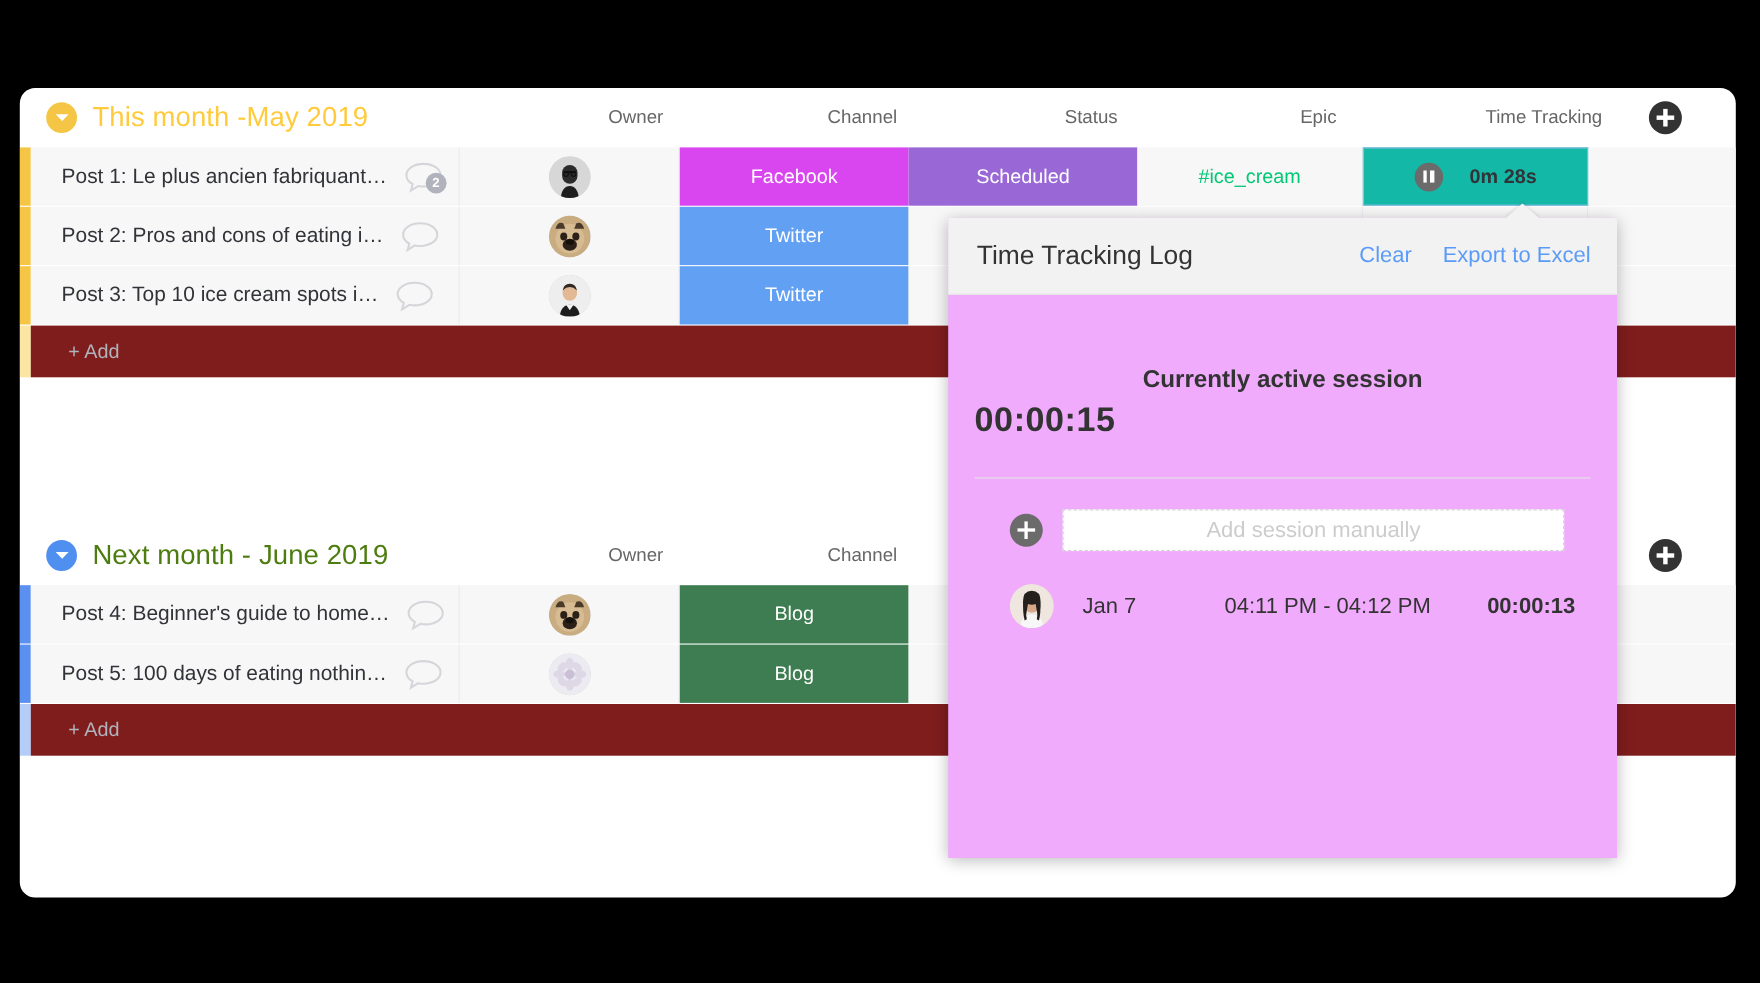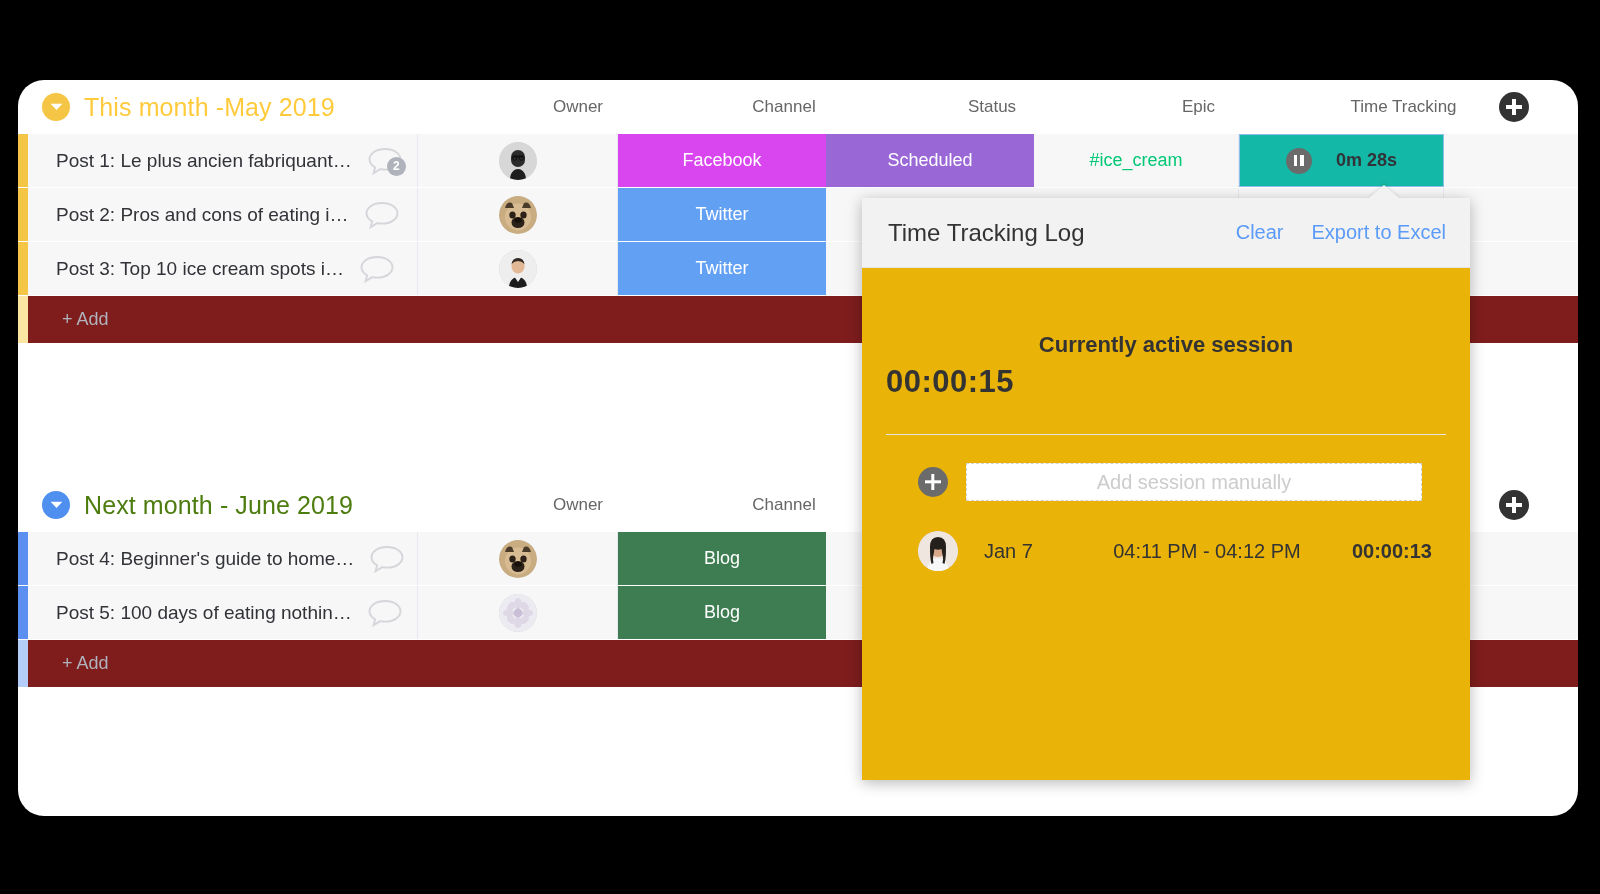--- a/index.html
+++ b/index.html
@@ -11,21 +11,21 @@
   }
 
   #stage { position: relative; width: 1600px; height: 894px; background: #000; }
 
   
   .board-card {
     position: absolute;
     left: 18px; top: 80px;
     width: 1560px; height: 736px;
     background: #ffffff;
-    border-radius: 26px;
+    border-radius: 14px;
     overflow: hidden;
   }
 
   
   .group { position: absolute; left: 0; width: 100%; }
   .group-header {
     position: relative;
     height: 54px;
     display: flex;
     align-items: center;
@@ -184,21 +184,21 @@
     font-size: 18px;
     color: #b0b3bb;
     cursor: pointer;
   }
 
   
   .popup {
     position: absolute;
     left: 862px; top: 198px;
     width: 608px; height: 582px;
-    background: #eab308;
+    background: #f0abfc;
     box-shadow: 0 3px 14px rgba(0,0,0,.28);
     z-index: 30;
   }
   .popup-arrow {
     position: absolute;
     left: 506px; top: -13px;
     width: 0; height: 0;
     border-left: 16px solid transparent;
     border-right: 16px solid transparent;
     border-bottom: 14px solid #f2f2f2;

